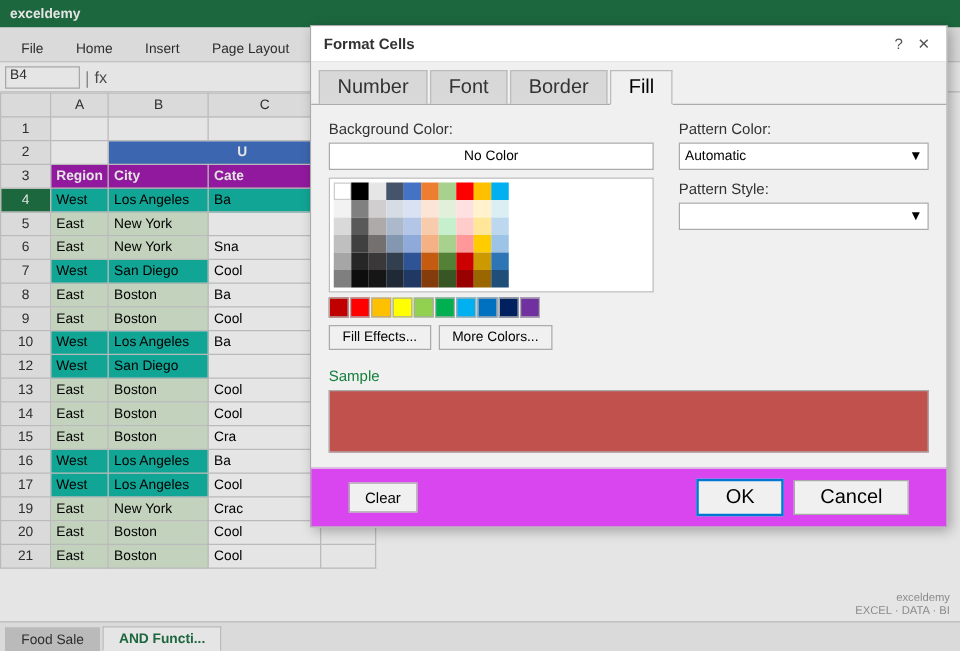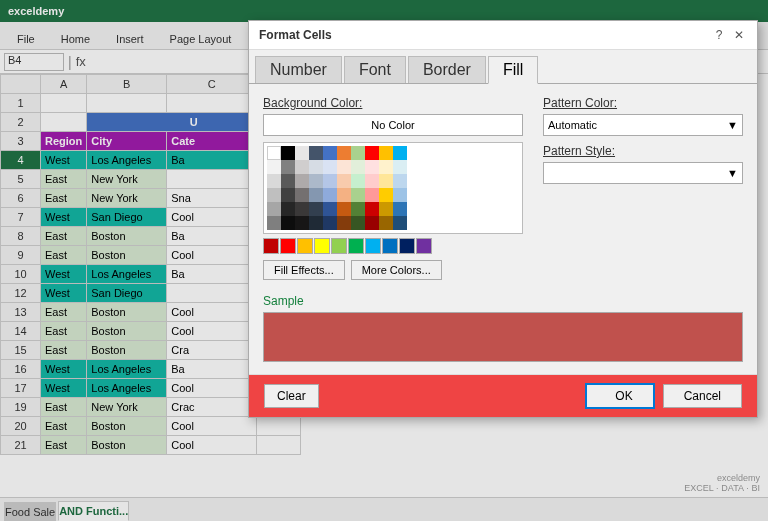--- a/index.html
+++ b/index.html
@@ -140,21 +140,21 @@
       right: 0;
       height: 24px;
       background: #f3f3f3;
       border-top: 1px solid #d0d0d0;
       display: flex;
       align-items: flex-end;
       padding: 0 4px;
       gap: 2px;
     }
     .sheet-tab {
-      padding: 3px 0;
+      padding: 3px 12px;
       font-size: 11px;
       border: 1px solid #d0d0d0;
       border-bottom: none;
       background: #d0d0d0;
       cursor: pointer;
       color: #333;
     }
     .sheet-tab.active {
       background: #fff;
       border-bottom: 1px solid #fff;
@@ -260,21 +260,20 @@
     .fill-left {
       flex: 1;
     }
     .fill-right {
       width: 200px;
     }
     .section-label {
       font-size: 12px;
       color: #333;
       margin-bottom: 4px;
-      text-decoration: underline;
     }
     .no-color-btn {
       width: 100%;
       height: 22px;
       background: #fff;
       border: 1px solid #aaa;
       font-size: 11px;
       cursor: pointer;
       text-align: center;
       margin-bottom: 6px;
@@ -364,33 +363,32 @@
       height: 50px;
       background: #c0514d;
       border: 1px solid #aaa;
     }
 
     
     .dialog-footer {
       display: flex;
       justify-content: flex-end;
       align-items: center;
-      padding: 8px 15px;
+      padding: 8px 30px;
       gap: 8px;
-      background: #ef4444;
+      background: #d946ef;
       border-top: 1px solid #ddd;
     }
     .footer-btn {
       padding: 4px 20px;
-      font-size: 12px;
+      font-size: 16px;
       border: 1px solid #aaa;
       background: #f0f0f0;
       cursor: pointer;
       min-width: 70px;
-      text-align: right;
     }
     .footer-btn.primary {
       background: #f0f0f0;
       border: 2px solid #0078d4;
     }
     .clear-btn {
       padding: 4px 12px;
       font-size: 12px;
       border: 1px solid #aaa;
       background: #f0f0f0;

